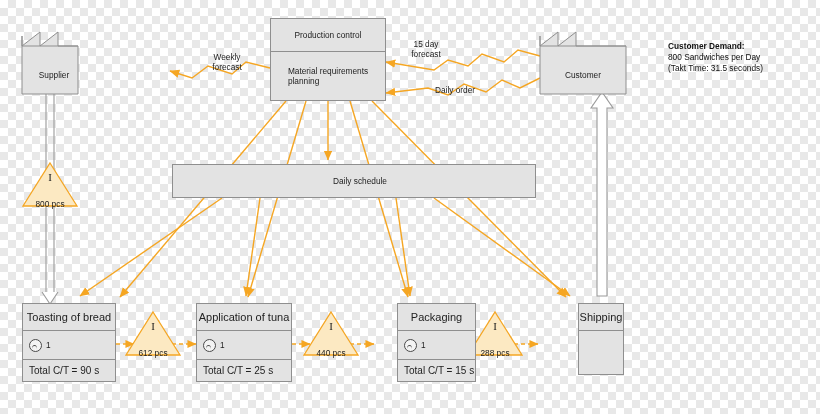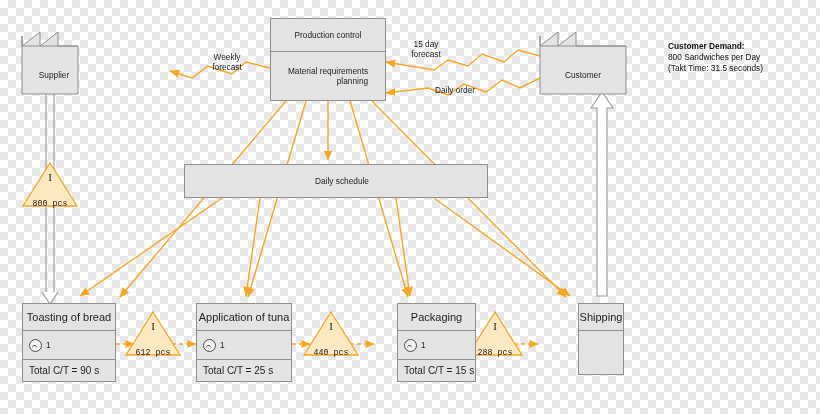--- a/index.html
+++ b/index.html
@@ -36,21 +36,21 @@
     box-sizing: border-box;
   }
   .box {
     background: #e3e3e3;
     border: 1px solid #8f8f8f;
     box-sizing: border-box;
   }
   .box-label {
     font-size: 8.3px;
     color: #222222;
-    text-align: right;
+    text-align: left;
     line-height: 1.25;
     display: flex;
     align-items: center;
     justify-content: center;
     height: 100%;
     padding: 0 3px;
     box-sizing: border-box;
   }
   .proc {
     position: absolute;
@@ -130,21 +130,20 @@
     color: #222222;
   }
   .inv-qty {
     position: absolute;
     left: 0;
     top: 36px;
     width: 54px;
     text-align: center;
     font-size: 8.3px;
     color: #222222;
-    font-family: Liberation Mono, monospace;
   }
   .annot {
     position: absolute;
     font-size: 8.3px;
     color: #222222;
     line-height: 1.25;
     text-align: center;
   }
   .cd-title {
     font-weight: bold;
@@ -256,21 +255,21 @@
 
   <div class="node box" style="left:270px; top:52px; width:116px; height:49px; border-top:none;">
     <div class="box-label">
       <span style="display:block;">
         <span>Material requirements</span><br>
         <span>planning</span>
       </span>
     </div>
   </div>
 
-  <div class="node box" style="left:184px; top:164px; width:304px; height:34px;padding-left:12px;">
+  <div class="node box" style="left:172px; top:164px; width:364px; height:34px;padding-left:12px;">
     <div class="box-label">Daily schedule</div>
   </div>
 
   <div class="annot" style="left:196px; top:52px; width:62px;">
     <span>Weekly</span><br>
     <span>forecast</span>
   </div>
 
   <div class="annot" style="left:396px; top:39px; width:60px;">
     <span>15 day</span><br>

